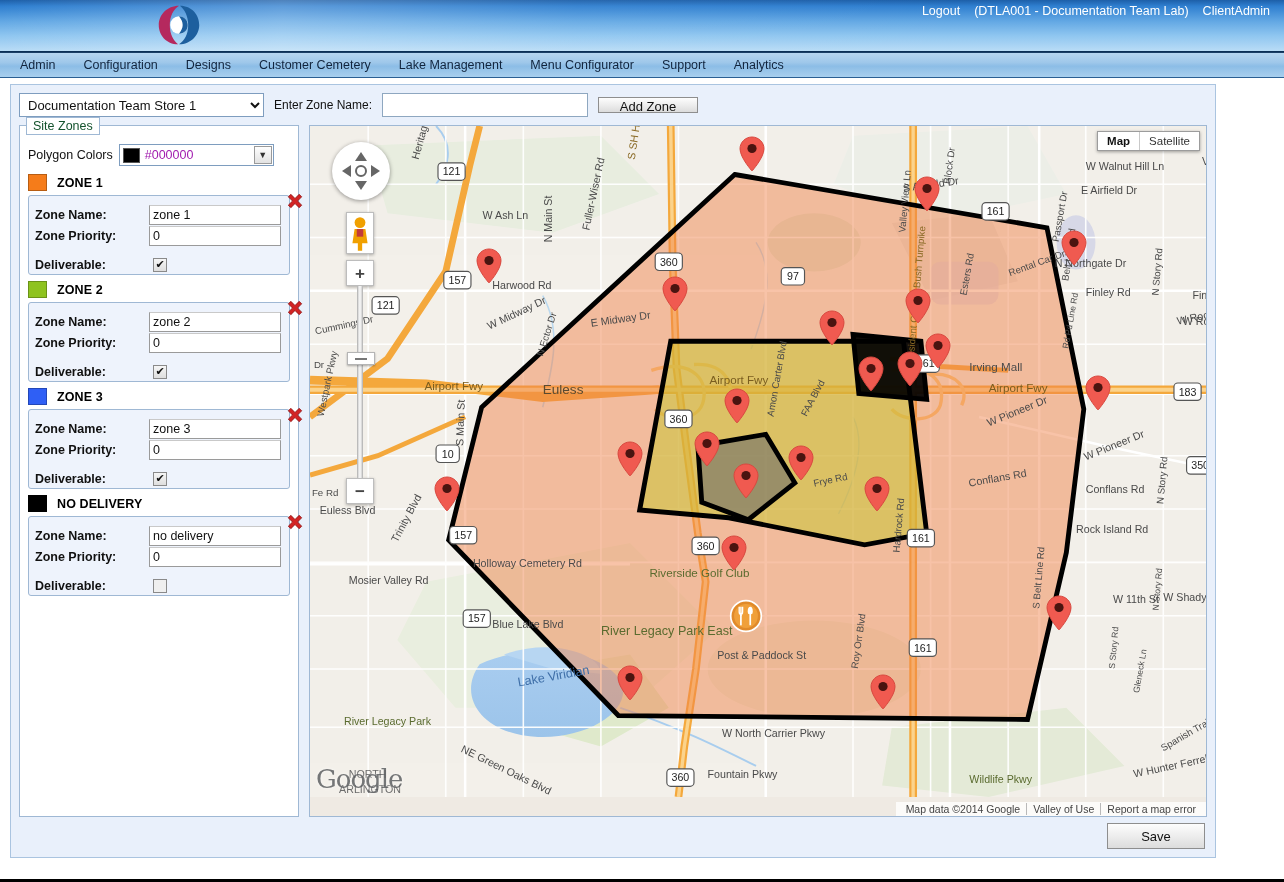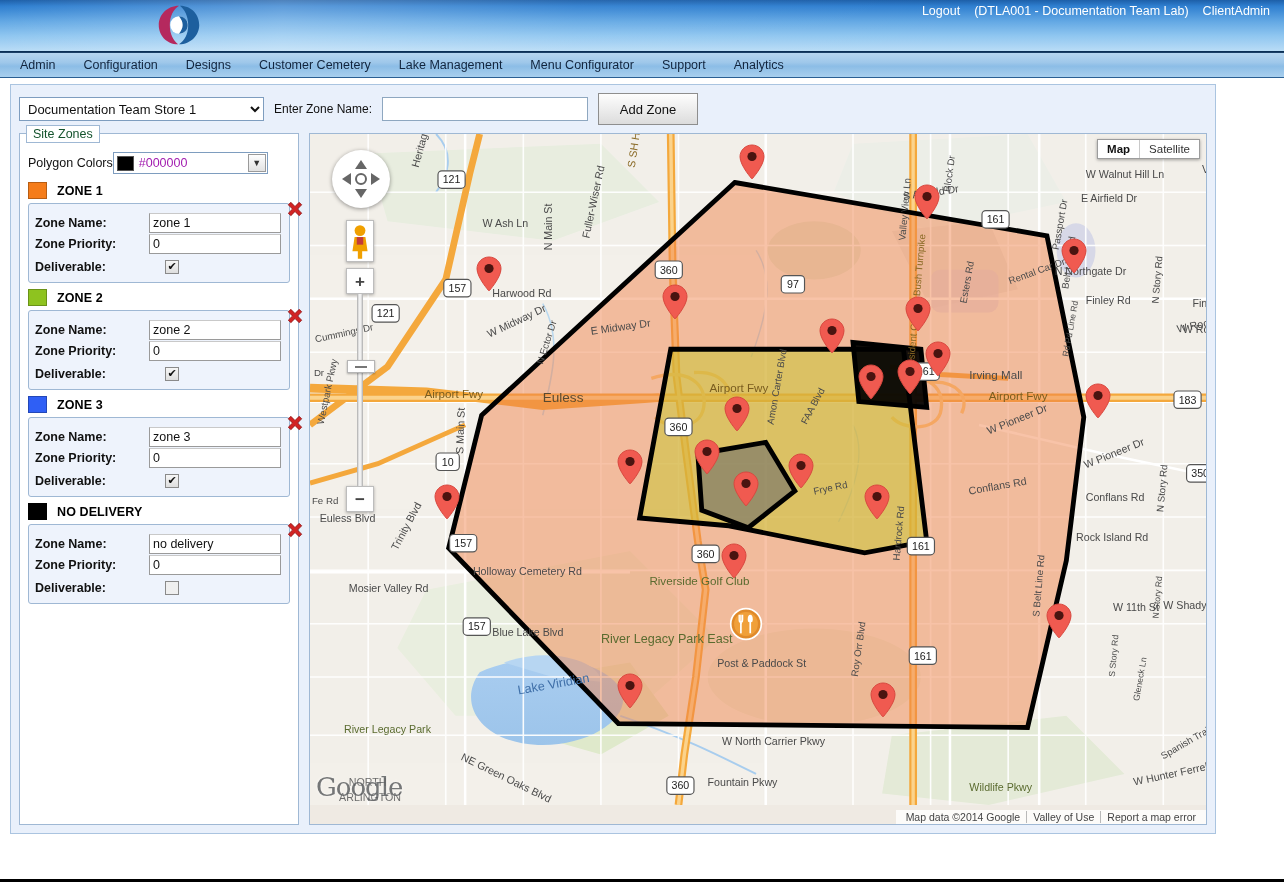--- a/index.html
+++ b/index.html
@@ -106,21 +106,21 @@
     background: #fff;
   }
   button.btn {
     font-family: "Liberation Sans", sans-serif;
     font-size: 13px;
     background: linear-gradient(to bottom, #fdfdfd 0%, #ededed 50%, #dcdcdc 100%);
     border: 1px solid #8e8e8e;
     color: #111;
     cursor: pointer;
   }
-  button.add-zone-btn { width: 100px; height: 32px; }
+  button.add-zone-btn { width: 100px; height: 16px; }
 
   
   .content-row {
     display: flex;
     gap: 10px;
     margin-top: 8px;
     align-items: flex-start;
   }
 
   
@@ -136,21 +136,21 @@
     position: absolute;
     left: 6px; top: -9px;
     background: #fff;
     border: 1px solid #9fb8d4;
     font-size: 12.5px;
     padding: 1px 6px;
     color: #14532d;
   }
   .sb-inner { padding: 18px 8px 8px 8px; }
 
-  .poly-row { display: flex; align-items: center; margin-bottom: 8px; }
+  .poly-row { display: flex; align-items: center; gap: 6px; margin-bottom: 8px; }
   .poly-label { font-size: 12.5px; color: #111; }
   .color-select {
     display: flex; align-items: center;
     width: 155px; height: 22px;
     border: 1px solid #7e9dbf;
     background: #fff;
     position: relative;
   }
   .color-chip {
     width: 17px; height: 15px;
@@ -189,21 +189,21 @@
   .field-input {
     width: 132px; height: 20px;
     font-size: 12.5px;
     font-family: "Liberation Sans", sans-serif;
     border: 1px solid #9a9a9a;
     border-top-color: #c9c9c9;
     background: #fff;
     padding: 1px 3px;
     color: #111;
   }
-  .field-row.deliverable { margin-top: 2px; gap: 12px; }
+  .field-row.deliverable { margin-top: 8px; }
   .cb {
     width: 14px; height: 14px;
     border: 1px solid #8a8a8a;
     background: linear-gradient(to bottom,#f6f6f6,#dedede);
     display: inline-flex; align-items: center; justify-content: center;
     font-size: 11px; color: #111; cursor: pointer;
     line-height: 1;
   }
   .cb.unchecked { background: #efefef; }
 
@@ -849,15 +849,18 @@
 
         <div class="map-attrib">
           <span>Map data ©2014 Google</span>
           <span>Valley of Use</span>
           <span>Report a map error</span>
         </div>
       </div>
 
     </div>
 
+    <div class="footer-row">
+      <button class="btn save-btn">Save</button>
+    </div>
 
   </div>
 </div>
 
 </body></html>

